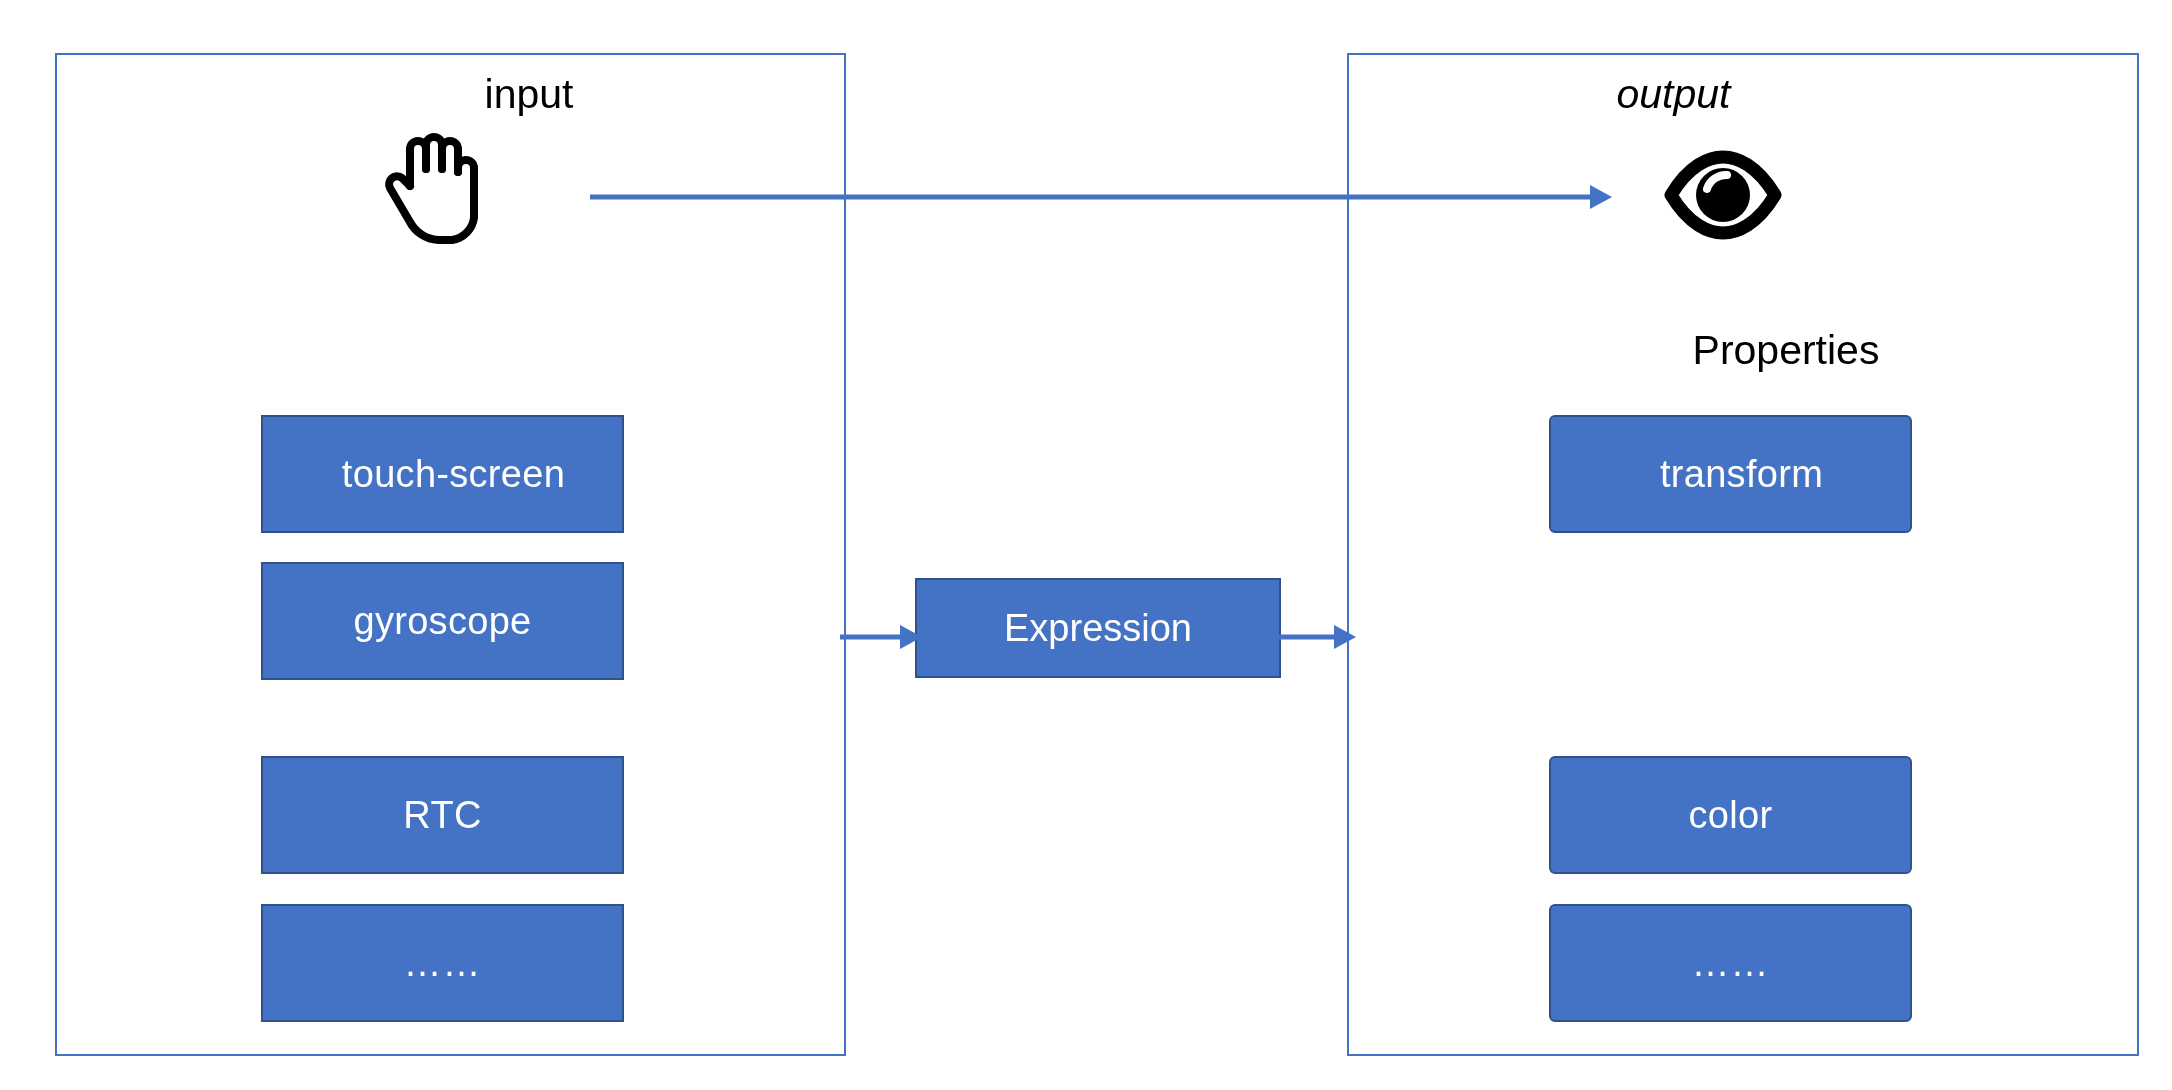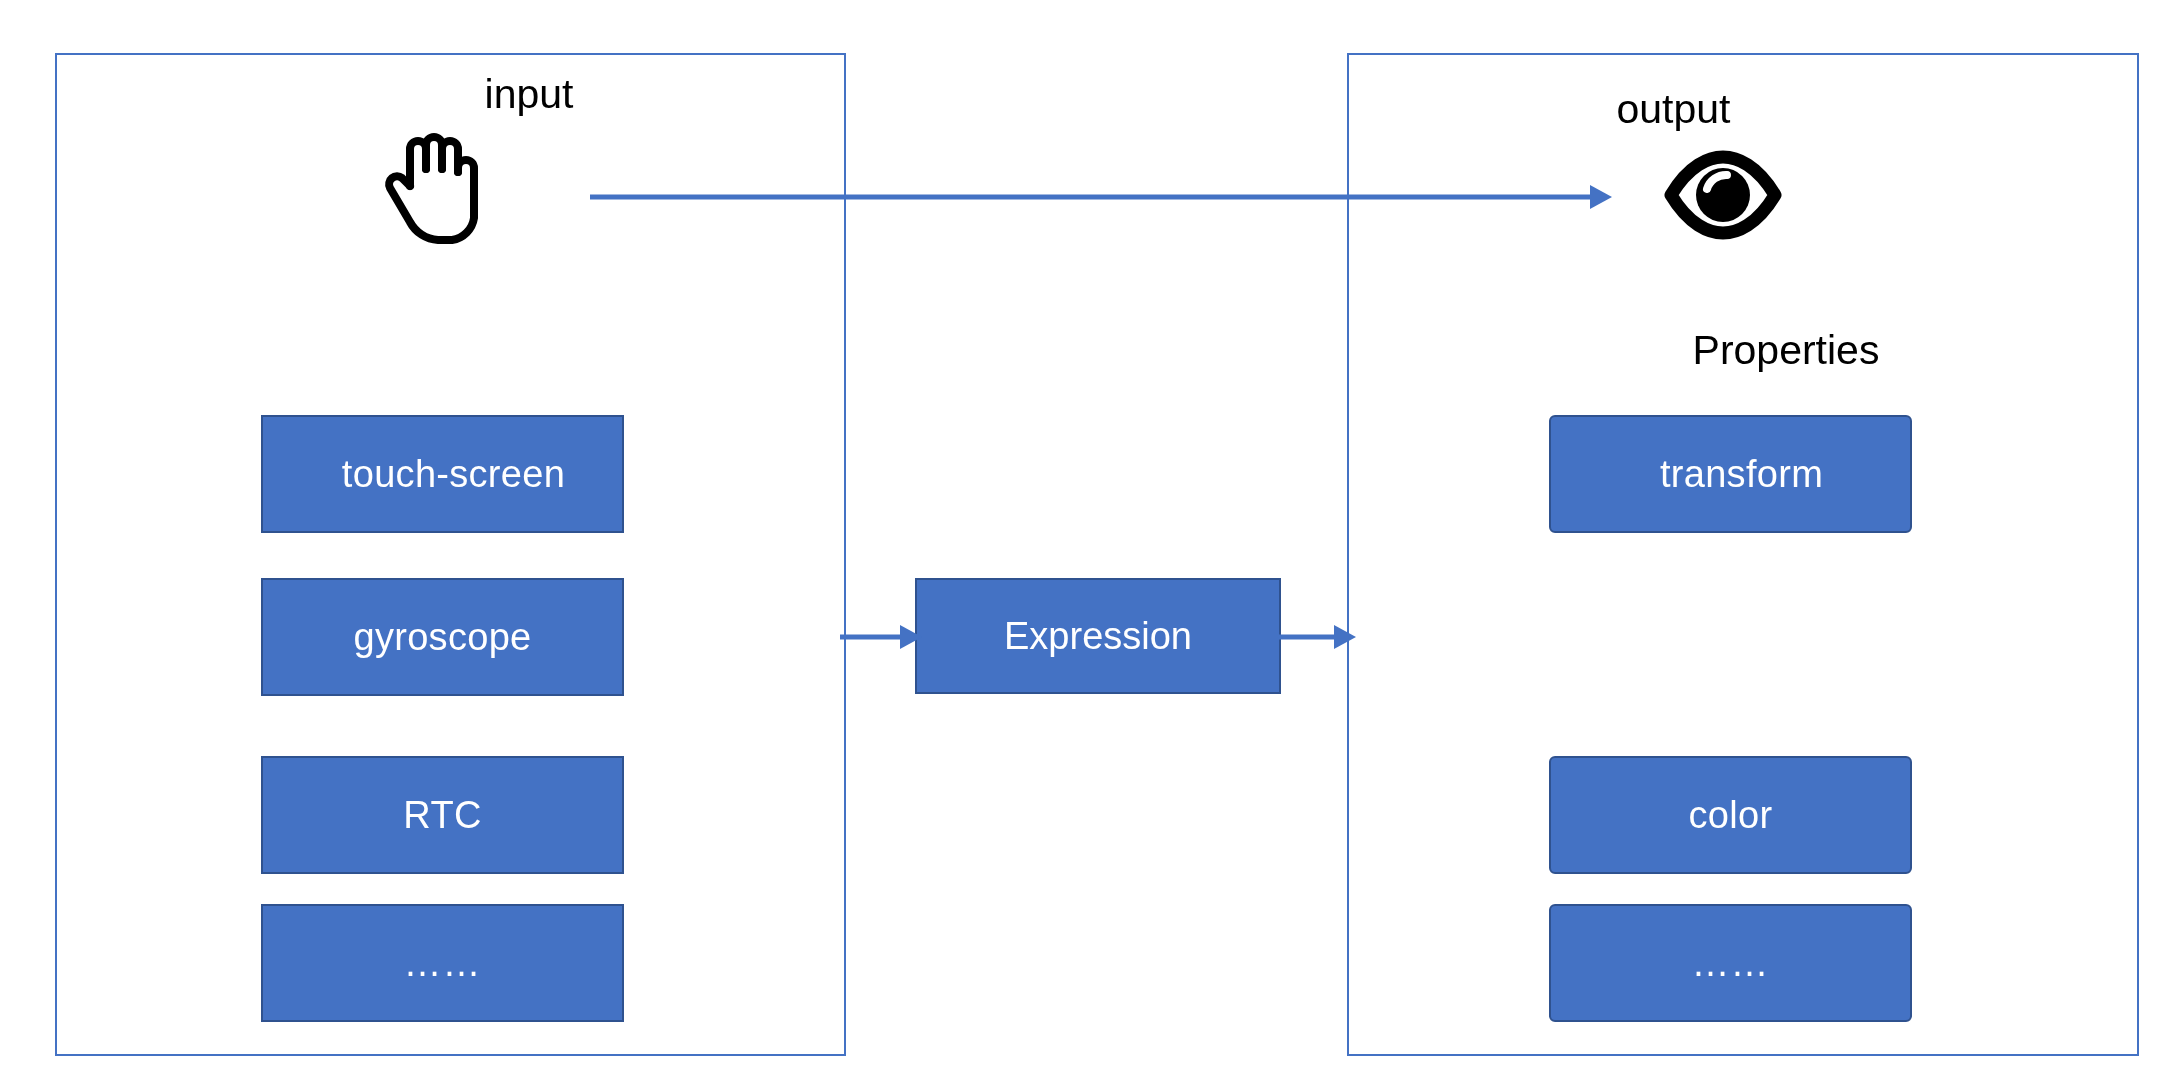--- a/index.html
+++ b/index.html
@@ -33,21 +33,21 @@
   .panel-title {
     position: absolute;
     text-align: center;
     color: #000000;
     font-size: 41px;
     line-height: 1;
     white-space: nowrap;
     font-weight: 400;
   }
   #title-input  { left: 55px;   top: 74px; width: 948px; }
-  #title-output { left: 1347px; top: 89px; width: 653px; }
+  #title-output { left: 1347px; top: 74px; width: 653px; font-style: italic; }
 
   .section-title {
     position: absolute;
     text-align: center;
     color: #000000;
     font-size: 41px;
     line-height: 1;
     white-space: nowrap;
     font-weight: 400;
   }
@@ -74,30 +74,30 @@
     line-height: 1;
     display: flex;
     align-items: center;
     justify-content: center;
     white-space: nowrap;
     letter-spacing: 0.3px;
   }
   .col-left  { left: 261px;  width: 363px; height: 118px; }
   .col-right { left: 1549px; width: 363px; height: 118px; border-radius: 6px; }
   .row-1 { top: 415px; padding-left: 22px; }
-  .row-2 { top: 578px; }
+  .row-2 { top: 562px; }
   .row-3 { top: 756px; }
   .row-4 { top: 904px; }
 
   #box-expression {
     position: absolute;
     left: 915px;
     top: 578px;
     width: 366px;
-    height: 116px;
+    height: 100px;
     box-sizing: border-box;
     background: #4472C4;
     border: 2px solid #2F528F;
     color: #ffffff;
     font-size: 38px;
     line-height: 1;
     display: flex;
     align-items: center;
     justify-content: center;
     white-space: nowrap;

